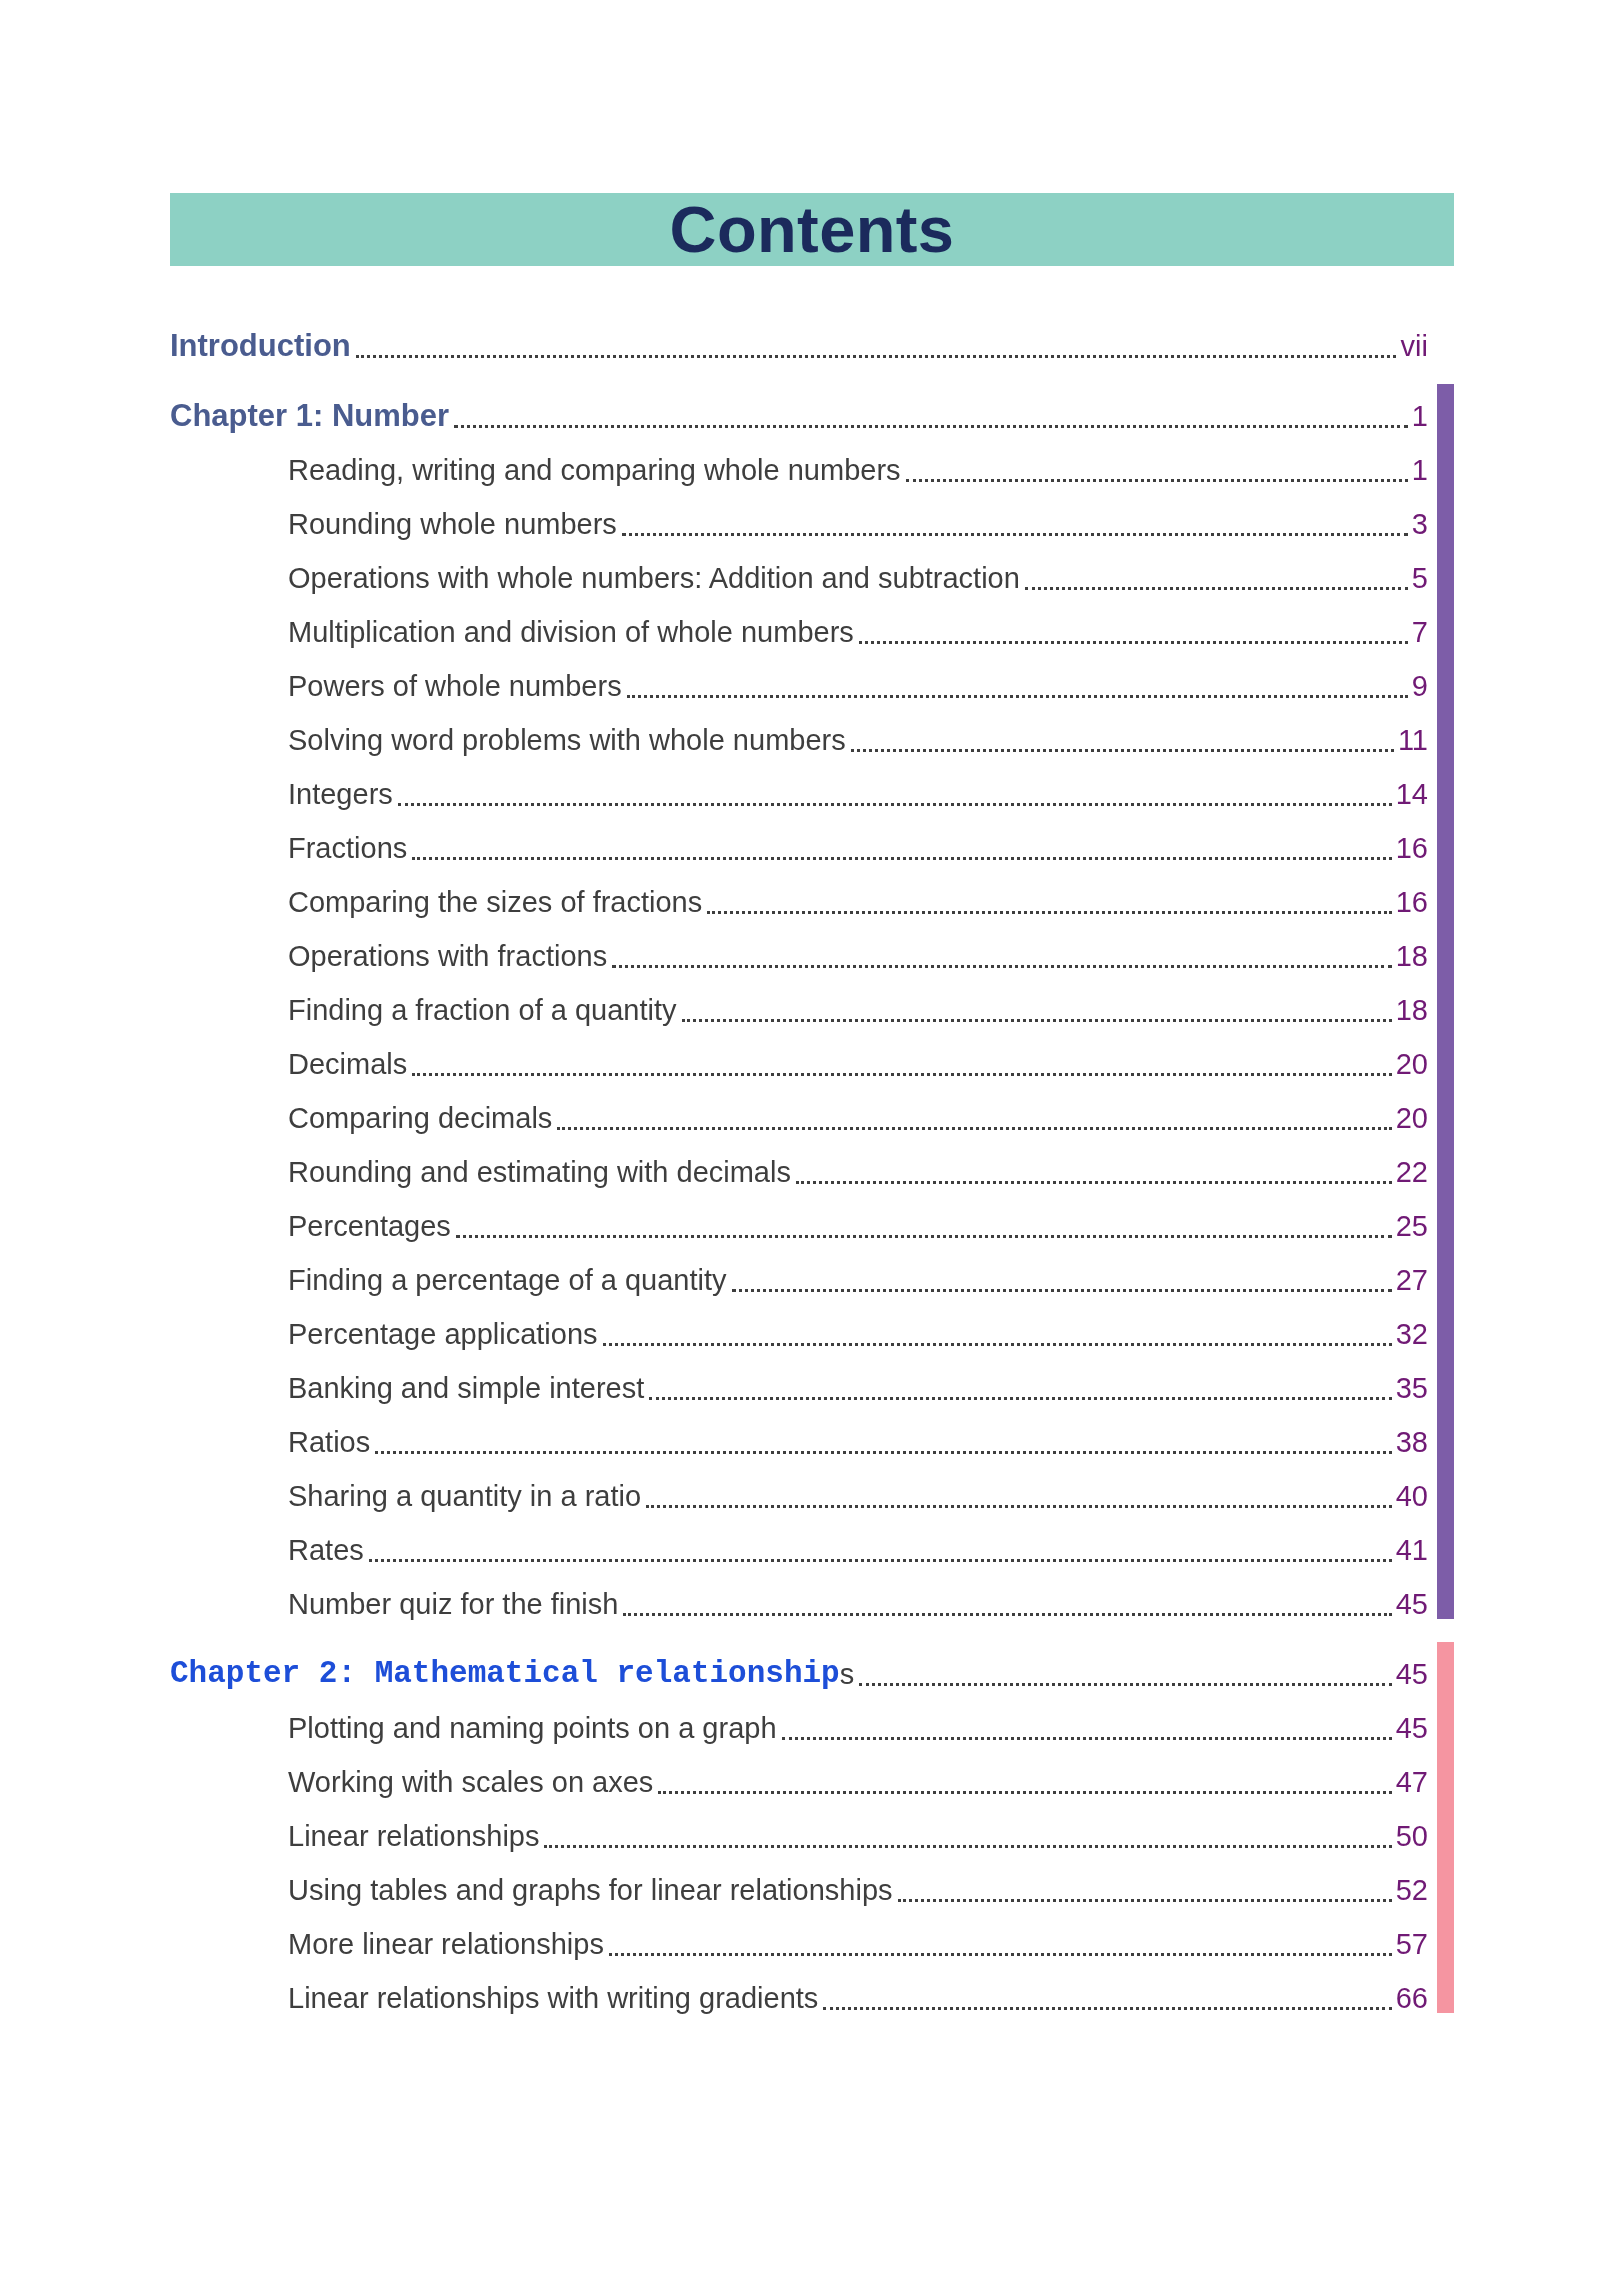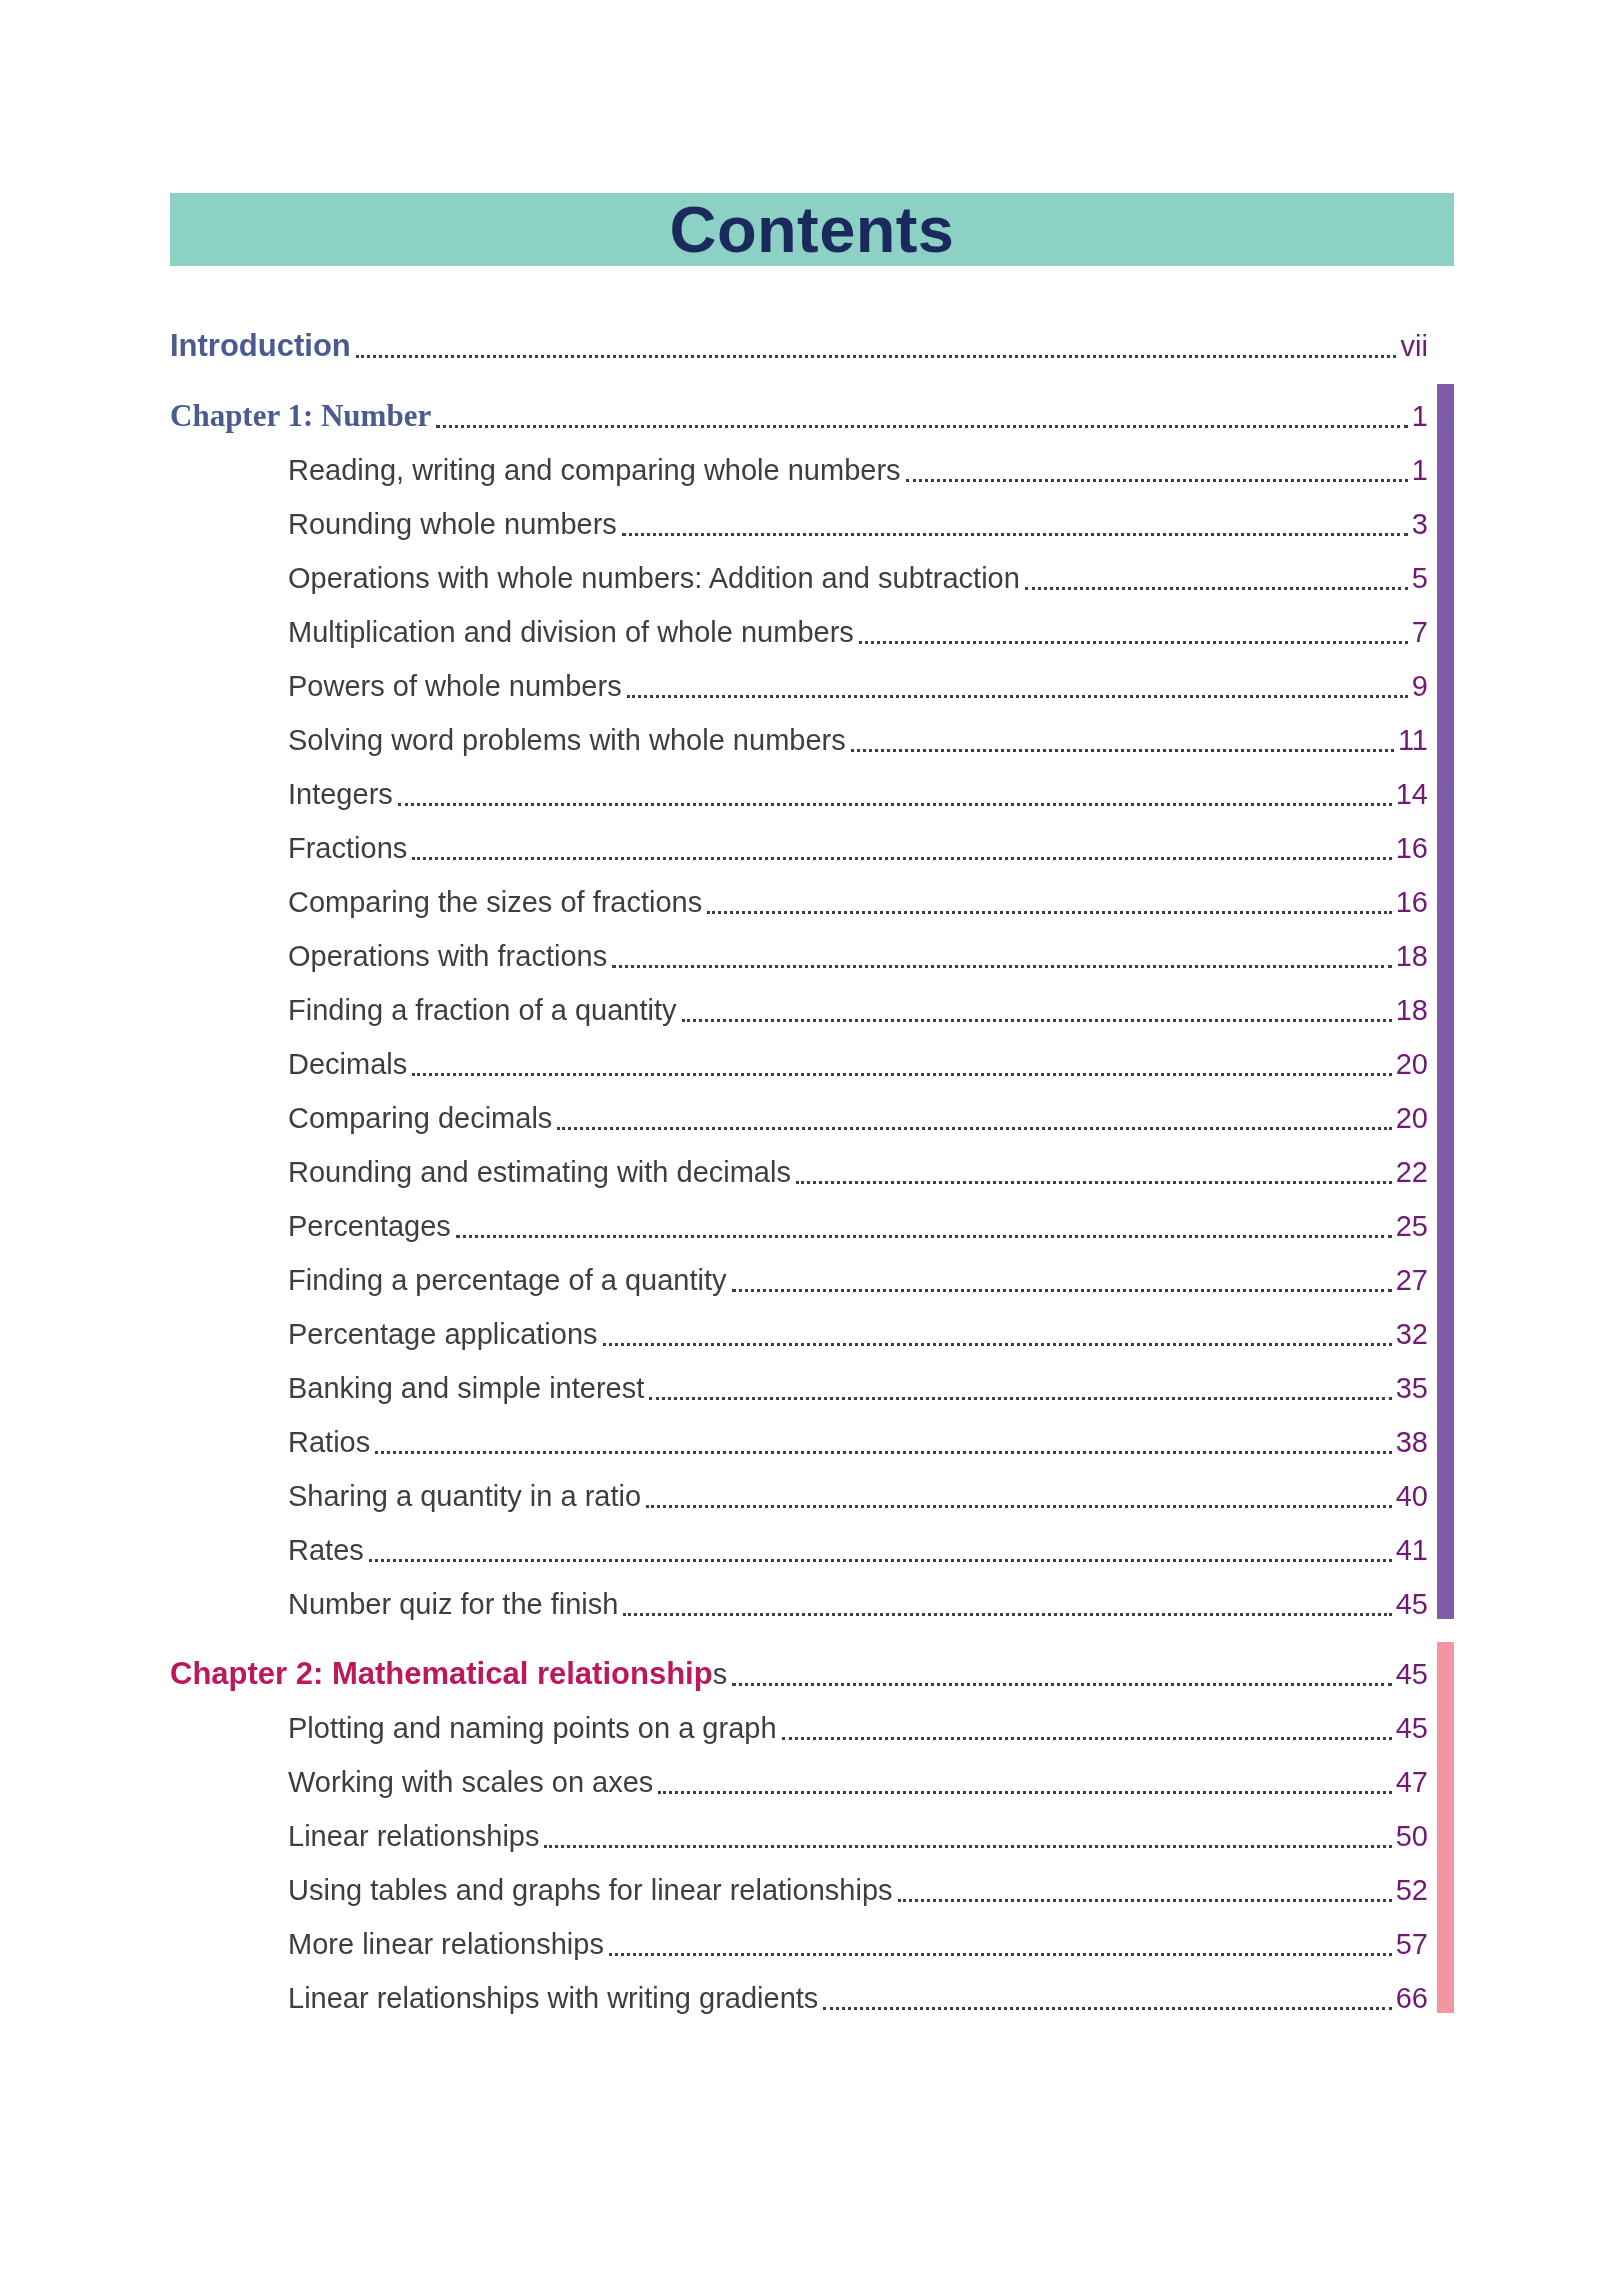--- a/index.html
+++ b/index.html
@@ -93,21 +93,21 @@
     <div class="row intro title">
       <span class="label" style="color: rgb(74, 92, 143);">Introduction</span>
       <span class="leader"></span>
       <span class="num">vii</span>
     </div>
 
     <div id="sections">
         <section class="section">
           <div class="bar" style="background: rgb(125, 93, 168);"></div>
           <div class="row title">
-            <span class="label" style="color: rgb(74, 92, 143); font-family: Liberation Serif, serif;">Chapter 1: Number</span>
+            <span class="label" style="color: rgb(74, 92, 143);">Chapter 1: Number</span>
             <span class="leader"></span>
             <span class="num">1</span>
           </div>
           <div class="row item">
             <span class="label">Reading, writing and comparing whole numbers</span>
             <span class="leader"></span>
             <span class="num">1</span>
           </div>
           <div class="row item">
             <span class="label">Rounding whole numbers</span>
@@ -211,21 +211,21 @@
           </div>
           <div class="row item">
             <span class="label">Number quiz for the finish</span>
             <span class="leader"></span>
             <span class="num">45</span>
           </div>
         </section>
         <section class="section">
           <div class="bar" style="background: rgb(245, 149, 161);"></div>
           <div class="row title">
-            <span class="label" style="color: #be185d;">Chapter 2: Mathematical relationship</span>
+            <span class="label" style="color: #1d4ed8; font-family: Liberation Mono, monospace;">Chapter 2: Mathematical relationship</span>
             <span class="label-tail">s</span>
             <span class="leader"></span>
             <span class="num">45</span>
           </div>
           <div class="row item">
             <span class="label">Plotting and naming points on a graph</span>
             <span class="leader"></span>
             <span class="num">45</span>
           </div>
           <div class="row item">

